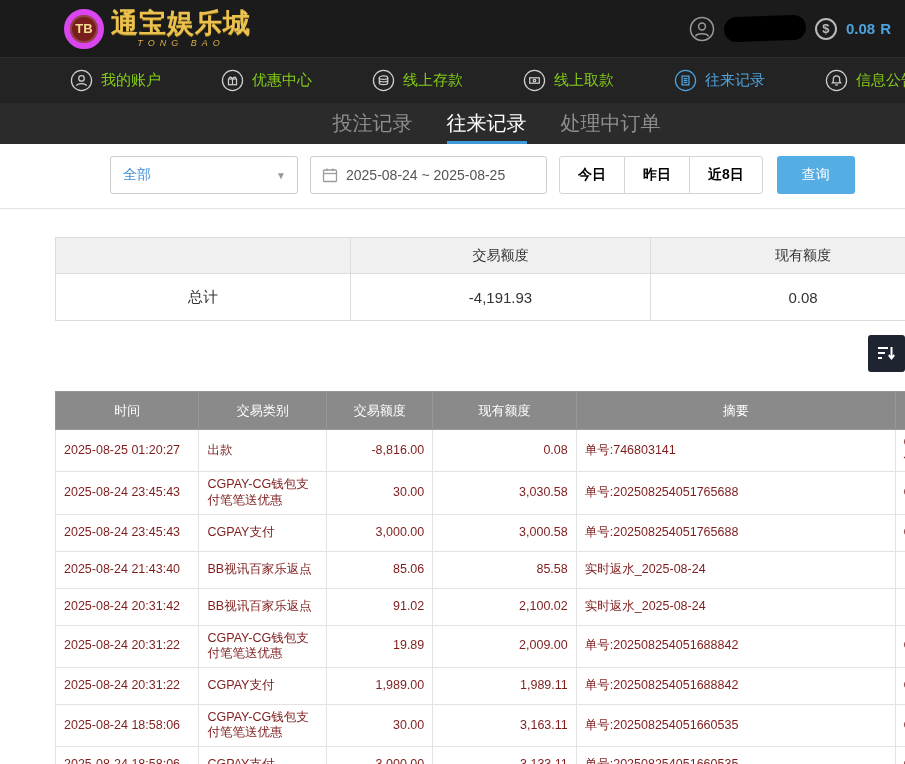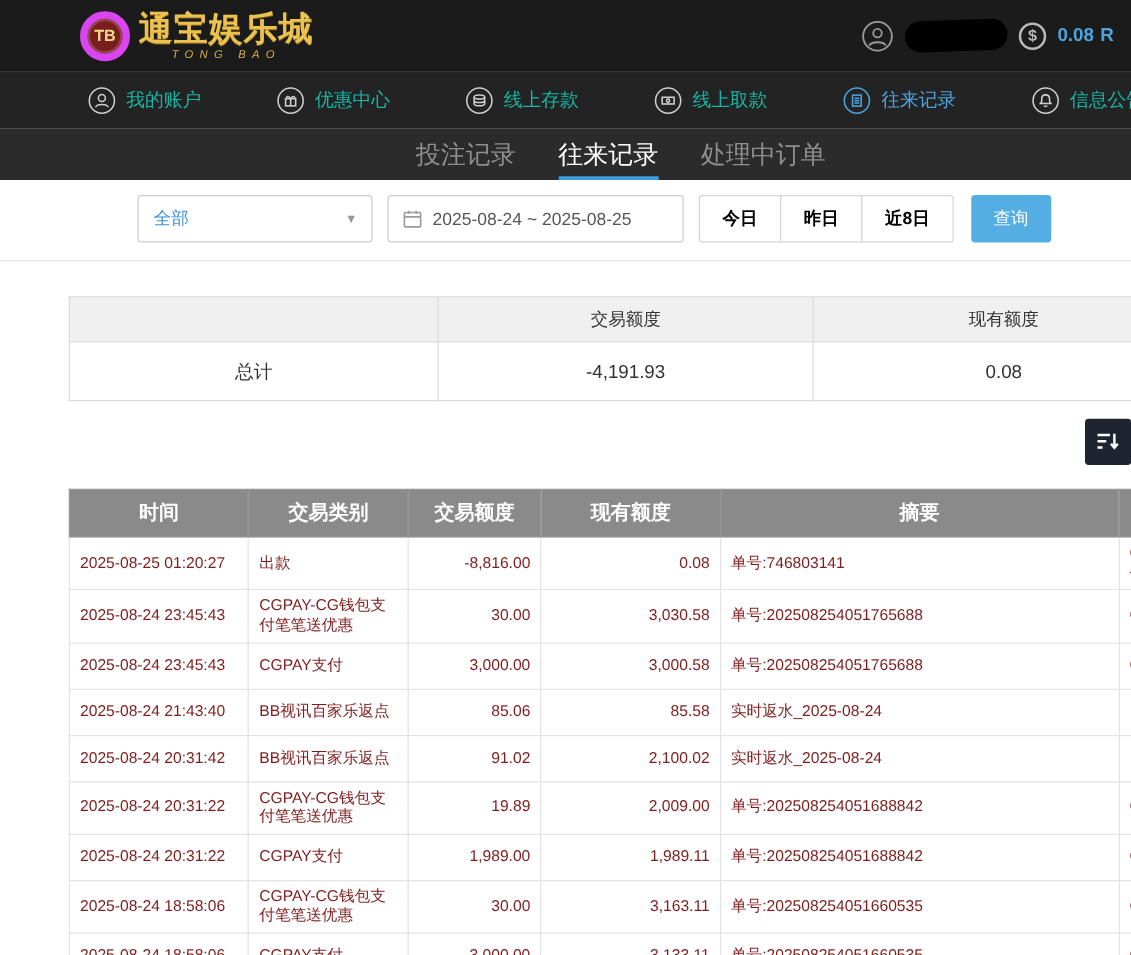--- a/index.html
+++ b/index.html
@@ -58,21 +58,21 @@
     background: #232323;
     border-top: 1px solid #2e2e2e;
     display: flex;
     align-items: center;
     padding-left: 70px;
     gap: 60px;
     white-space: nowrap;
   }
   .nav-item {
     display: flex; align-items: center; gap: 8px;
-    color: #14b8a6; font-size: 15px; cursor: pointer; flex: none;
+    color: #84cc16; font-size: 15px; cursor: pointer; flex: none;
   }
   .nav-item svg { stroke: #cfcfcf; }
   .nav-item.active { color: #4da3dd; }
   .nav-item.active svg { stroke: #4da3dd; }
 
   
   .subnav {
     height: 41px;
     background: #2b2b2b;
     display: flex;
@@ -111,21 +111,21 @@
   }
   .quick { display: flex; }
   .quick .qbtn {
     height: 38px; padding: 0 18px;
     background: #fff; border: 1px solid #d5d5d5;
     color: #000000; font-size: 14px; cursor: pointer; margin-left: -1px; font-weight: bold;
   }
   .quick .qbtn:first-child { border-radius: 3px 0 0 3px; margin-left: 0; }
   .quick .qbtn:last-child { border-radius: 0 3px 3px 0; }
   .search-btn {
-    height: 38px; width: 64px;
+    height: 38px; width: 78px;
     background: #55aee3; border: none; border-radius: 3px;
     color: #fff; font-size: 14px; cursor: pointer; margin-left: 2px;
   }
   .divider { margin-top: 14px; border-bottom: 1px solid #e3e3e3; }
 
   
   .summary-wrap { margin: 28px 0 0 55px; }
   table.summary { border-collapse: collapse; width: 900px; table-layout: fixed; }
   table.summary th {
     background: #f0f0f0; height: 36px;
@@ -145,21 +145,21 @@
     width: 37px; height: 37px; background: #1e2430;
     border: none; border-radius: 3px; cursor: pointer;
     display: flex; align-items: center; justify-content: center;
   }
 
   
   .table-wrap { margin: 19px 0 0 55px; }
   table.data { border-collapse: collapse; width: 915px; table-layout: fixed; }
   table.data th {
     background: #8a8a8a; color: #fff;
-    height: 38px; font-size: 16px; font-weight: bold;
+    height: 38px; font-size: 13px; font-weight: normal;
     border: 1px solid #979797; text-align: center;
   }
   table.data td {
     border: 1px solid #e3e3e3; background: #fff;
     padding: 5px 8px; height: 37px;
     font-size: 12.5px; color: #7f1d1d; line-height: 1.25;
     vertical-align: middle;
   }
   .col-time { width: 135px; } .col-type { width: 120px; }
   .col-amt { width: 100px; } .col-bal { width: 135px; }

